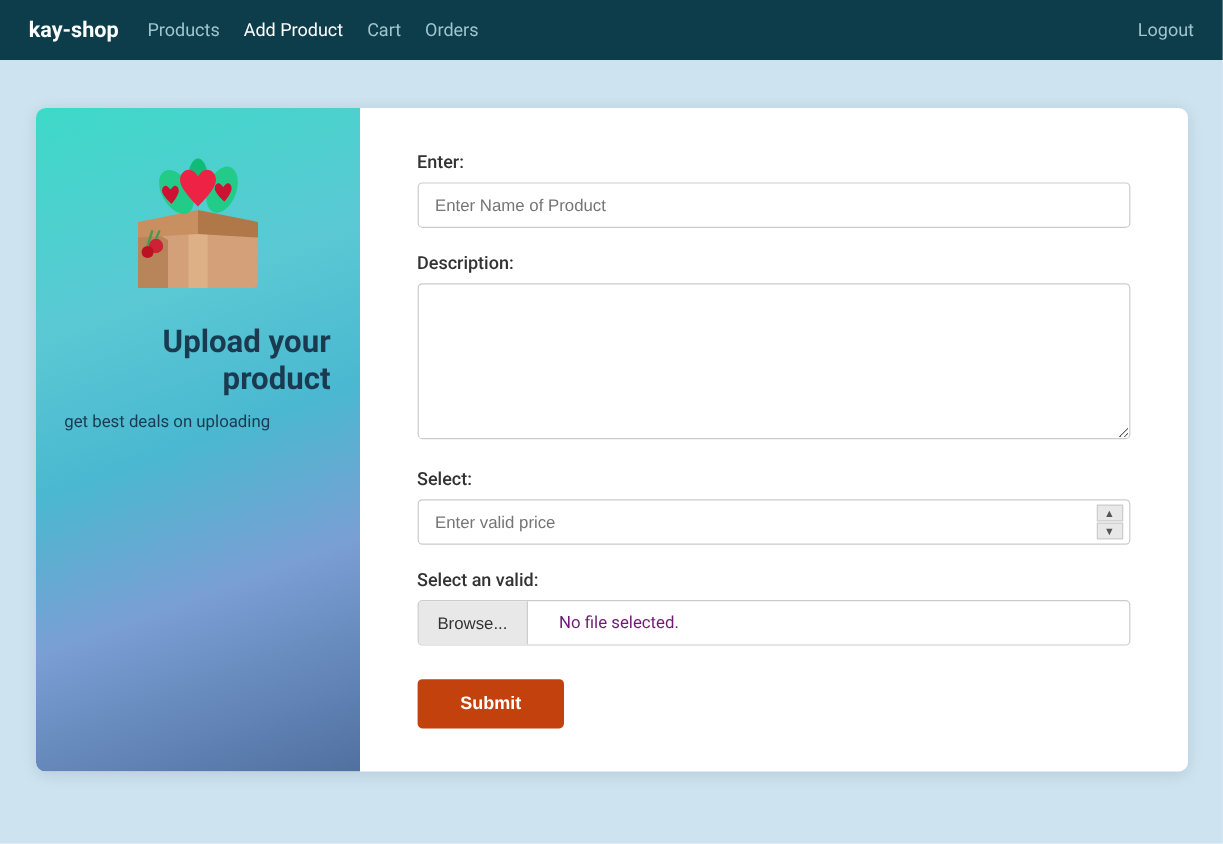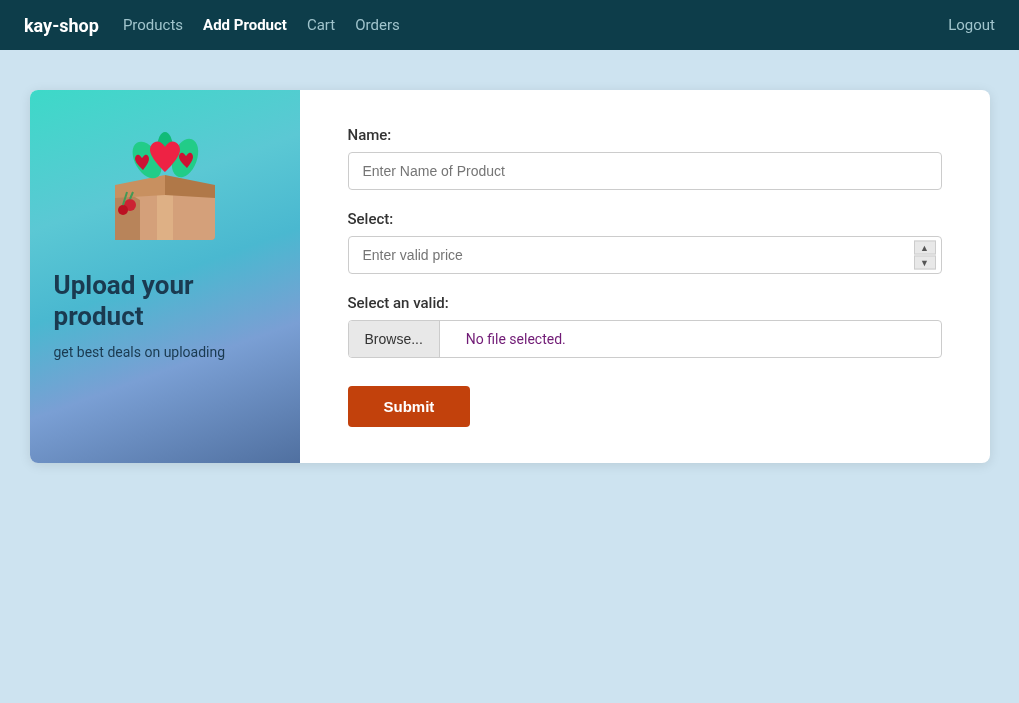--- a/index.html
+++ b/index.html
@@ -29,21 +29,21 @@
       text-align: center;
     }
     .navbar-link {
       color: #a0c4cc;
       text-decoration: none;
       font-size: 15px;
       cursor: pointer;
     }
     .navbar-link.active {
       color: white;
-      font-weight: 700;
+      font-weight: 400;
     }
     .navbar-logout {
       color: #a0c4cc;
       font-size: 15px;
       cursor: pointer;
     }
     
     .main {
       padding: 40px 20px;
       display: flex;
@@ -74,20 +74,21 @@
       height: 130px;
       margin-bottom: 20px;
       align-self: center;
     }
     .upload-title {
       color: #1a3a50;
       font-size: 26px;
       font-weight: 700;
       line-height: 1.2;
       margin-bottom: 12px;
+      text-align: right;
     }
     .upload-subtitle {
       color: #1a3a50;
       font-size: 14px;
       font-weight: 400;
     }
     
     .form-panel {
       flex: 1;
       padding: 36px 48px;
@@ -247,25 +248,29 @@
           <line x1="28" y1="85" x2="32" y2="72" stroke="#449955" stroke-width="2"></line>
         </svg>
       </div>
       <h2 class="upload-title">Upload your product</h2>
       <p class="upload-subtitle">get best deals on uploading</p>
     </div>
 
     <div class="form-panel">
       
       <div class="form-group">
-        <label class="form-label">Name:</label>
+        <label class="form-label">Enter:</label>
         <input type="text" class="form-input" placeholder="Enter Name of Product" style="">
       </div>
 
       
+      <div class="form-group">
+        <label class="form-label">Description:</label>
+        <textarea class="form-textarea" style=""></textarea>
+      </div>
 
       
       <div class="form-group">
         <label class="form-label">Select:</label>
         <div class="price-input-wrapper">
           <input type="number" class="form-input" style="appearance: none;" placeholder="Enter valid price">
           <div class="price-spinner">
             <button class="spinner-btn">▲</button>
             <button class="spinner-btn">▼</button>
           </div>

